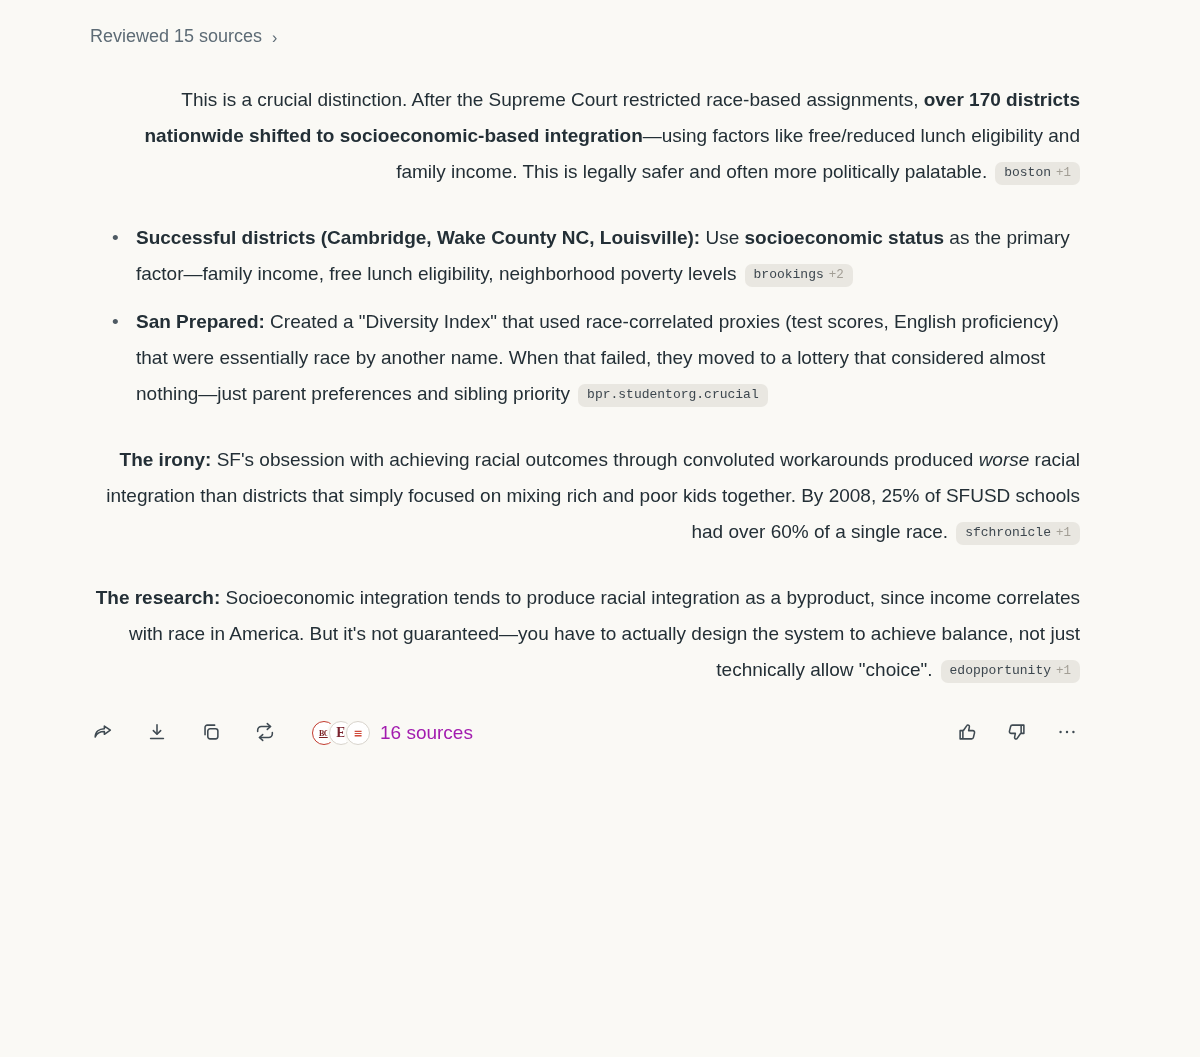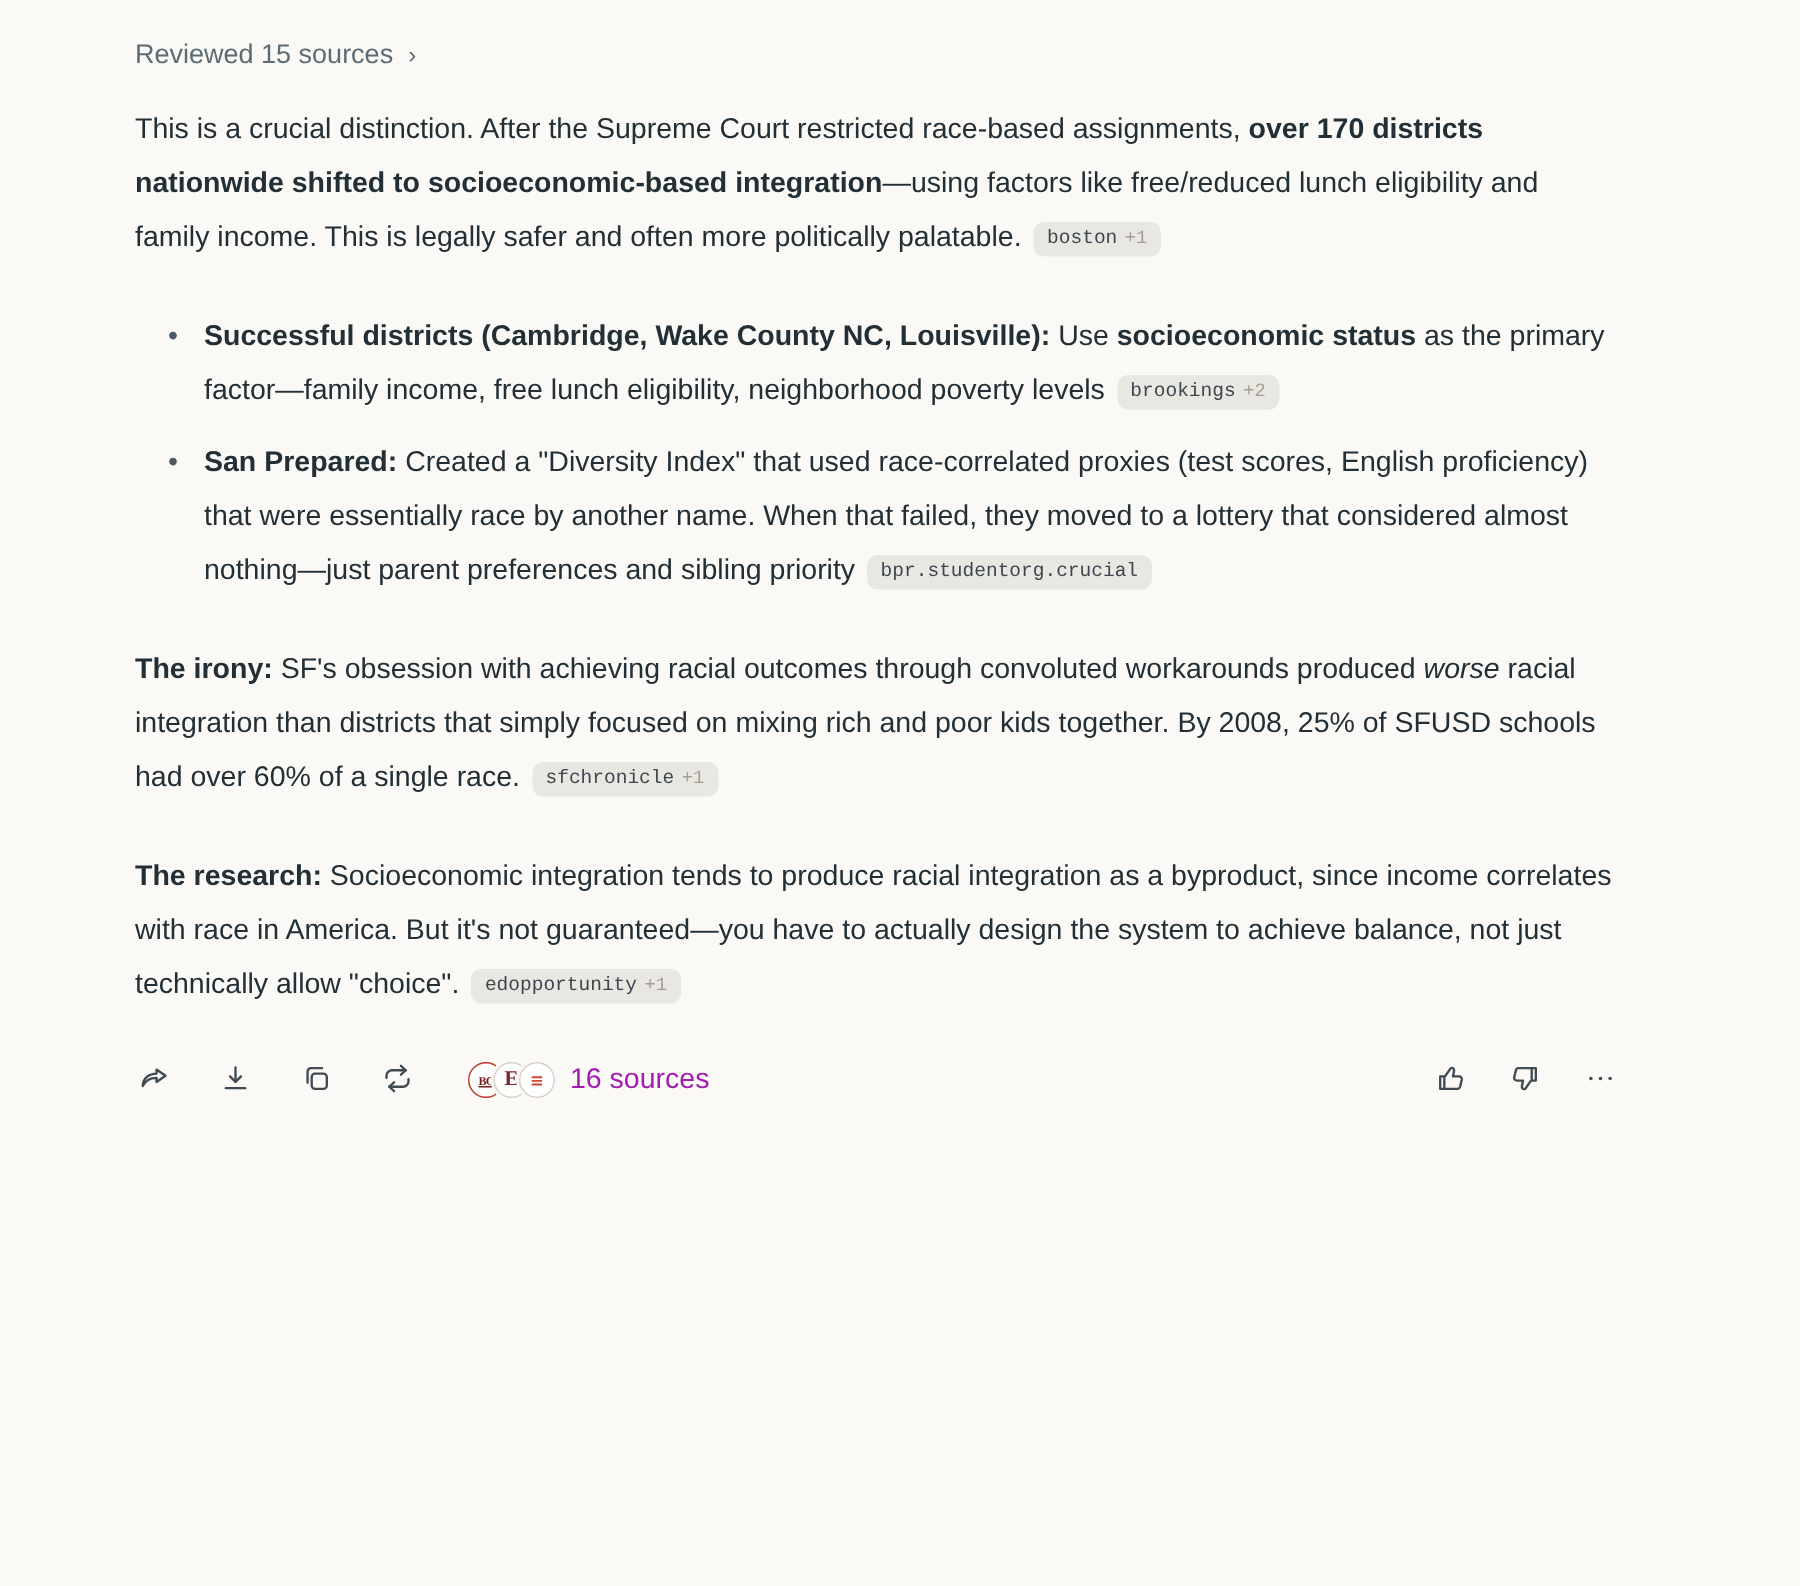--- a/index.html
+++ b/index.html
@@ -16,34 +16,35 @@
     overflow: hidden;
   }
   
   .sources-header {
     display: inline-flex;
     align-items: center;
     gap: 10px;
     font-size: 18px;
     color: #5d6b75;
     cursor: pointer;
-    margin-bottom: 22px;
+    margin-bottom: 35px;
   }
   .sources-header .chev {
     font-size: 16px;
     color: #5d6b75;
     transform: translateY(1px);
   }
   
   .content { width: 990px; }
   .para, .heading {
     font-size: 19px;
     line-height: 36px;
     margin: 0 0 30px 0;
     color: #232f36;
+    text-align: right;
   }
   .heading { font-weight: bold; margin-bottom: 12px; }
   .b { font-weight: bold; }
   .i { font-style: italic; }
   ul.bullets {
     list-style: none;
     margin: 0 0 30px 0;
     padding-left: 22px;
   }
   ul.bullets li {

